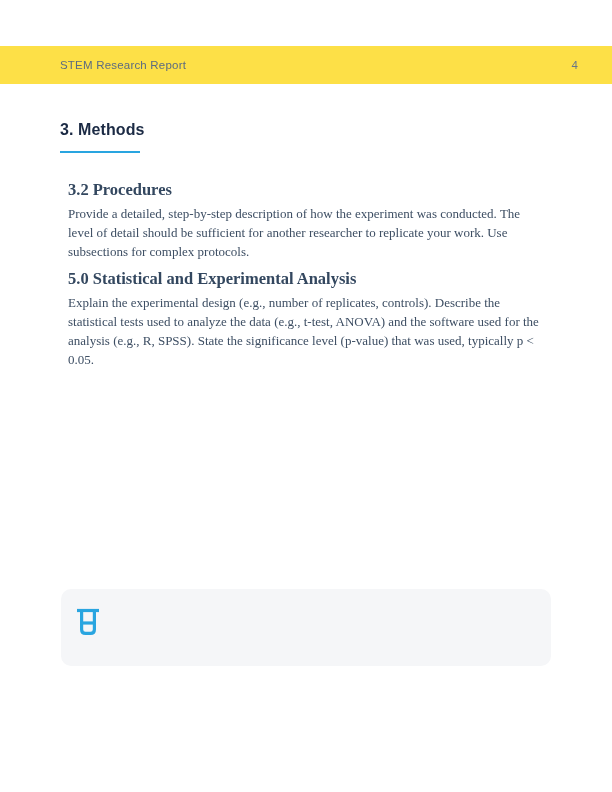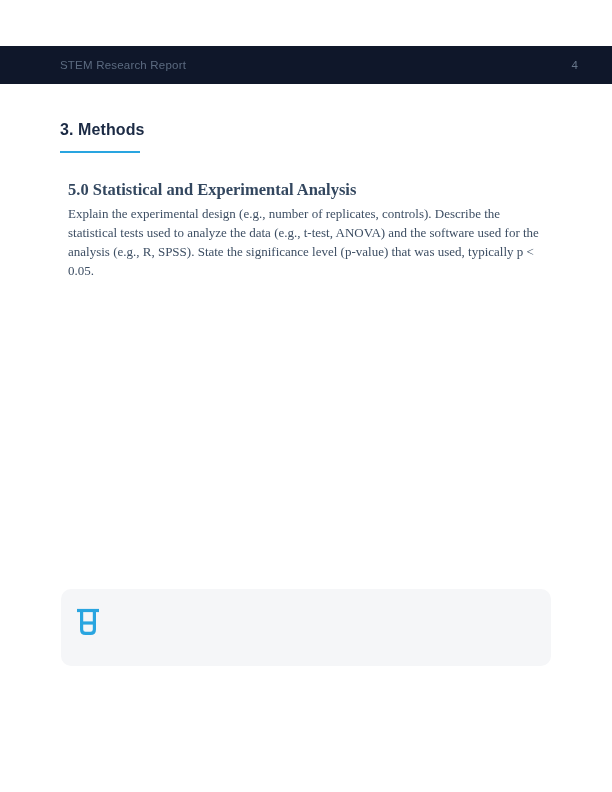--- a/index.html
+++ b/index.html
@@ -11,21 +11,21 @@
     overflow: hidden;
     font-family: "Liberation Sans", sans-serif;
   }
   .page { width: 612px; height: 792px; position: relative; background: #ffffff; }
 
   
   .running-header {
     position: absolute;
     top: 46px; left: 0;
     width: 612px; height: 38px;
-    background: #0f172a;
+    background: #fde047;
     display: flex;
     align-items: center;
     justify-content: space-between;
     padding: 0 34px 0 60px;
   }
   .running-header .rh-title {
     font-size: 11.5px;
     color: #5c6b80;
     letter-spacing: 0.2px;
   }
@@ -108,20 +108,24 @@
     <span class="rh-title">STEM Research Report</span>
     <span class="rh-page">4</span>
   </div>
 
   <h1 class="page-title">3. Methods</h1>
   <div class="title-underline"></div>
 
   <div class="content">
 
 
+    <div class="section">
+      <h2>3.2 Procedures</h2>
+      <p>Provide a detailed, step-by-step description of how the experiment was conducted. The level of detail should be sufficient for another researcher to replicate your work. Use subsections for complex protocols.</p>
+    </div>
 
     <div class="section">
       <h2>5.0 Statistical and Experimental Analysis</h2>
       <p>Explain the experimental design (e.g., number of replicates, controls). Describe the statistical tests used to analyze the data (e.g., t-test, ANOVA) and the software used for the analysis (e.g., R, SPSS). State the significance level (p-value) that was used, typically p &lt; 0.05.</p>
     </div>
 
   </div>
 
   <aside class="callout">
     <span class="icon-wrap">

